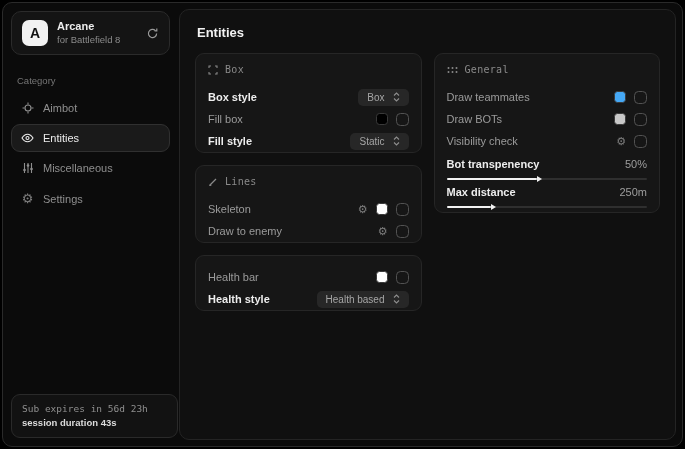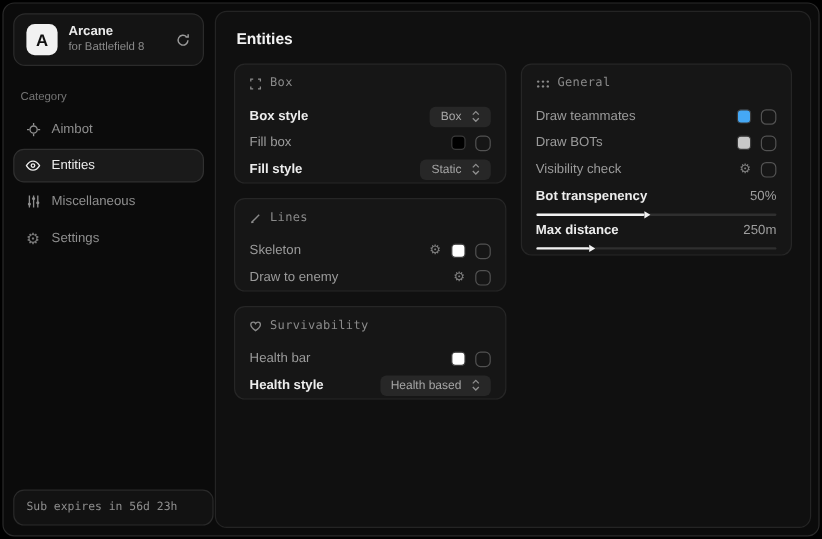--- a/index.html
+++ b/index.html
@@ -107,20 +107,21 @@
       <span>Miscellaneous</span>
     </div>
 
     <div class="nav-item">
       <span class="nav-ic gear" style="font-size:13px">⚙</span>
       <span>Settings</span>
     </div>
 
     <div class="sub-card">
       <div class="sub-line1">Sub expires in 56d 23h</div>
+      <div class="sub-line2">session duration 43s</div>
     </div>
   </div>
 
   <div class="main">
     <div class="page-title">Entities</div>
 
     <div class="cols">
 
       <div>
 
@@ -181,28 +182,20 @@
           <div class="row">
             <span class="lbl-dim">Draw to enemy</span>
             <span class="ctrls">
               <span class="gear">⚙</span>
               <span class="checkbox"></span>
             </span>
           </div>
         </div>
 
         <div class="card">
-          <div class="card-head">
-            <span>
-              <svg width="10" height="10" viewBox="0 0 10 10" fill="none" stroke="#8a8a8a" stroke-width="1.1">
-                <path d="M5 8.5C2.5 6.7 1 5.3 1 3.6 1 2.4 1.9 1.5 3 1.5c.9 0 1.6.5 2 1.2.4-.7 1.1-1.2 2-1.2 1.1 0 2 .9 2 2.1 0 1.7-1.5 3.1-4 4.9z"></path>
-              </svg>
-            </span>
-            <span>Survivability</span>
-          </div>
           <div class="row">
             <span class="lbl-dim">Health bar</span>
             <span class="ctrls">
               <span class="swatch" style="background: rgb(255, 255, 255);"></span>
               <span class="checkbox"></span>
             </span>
           </div>
           <div class="row">
             <span class="lbl-bright">Health style</span>
             <span class="dropdown">

